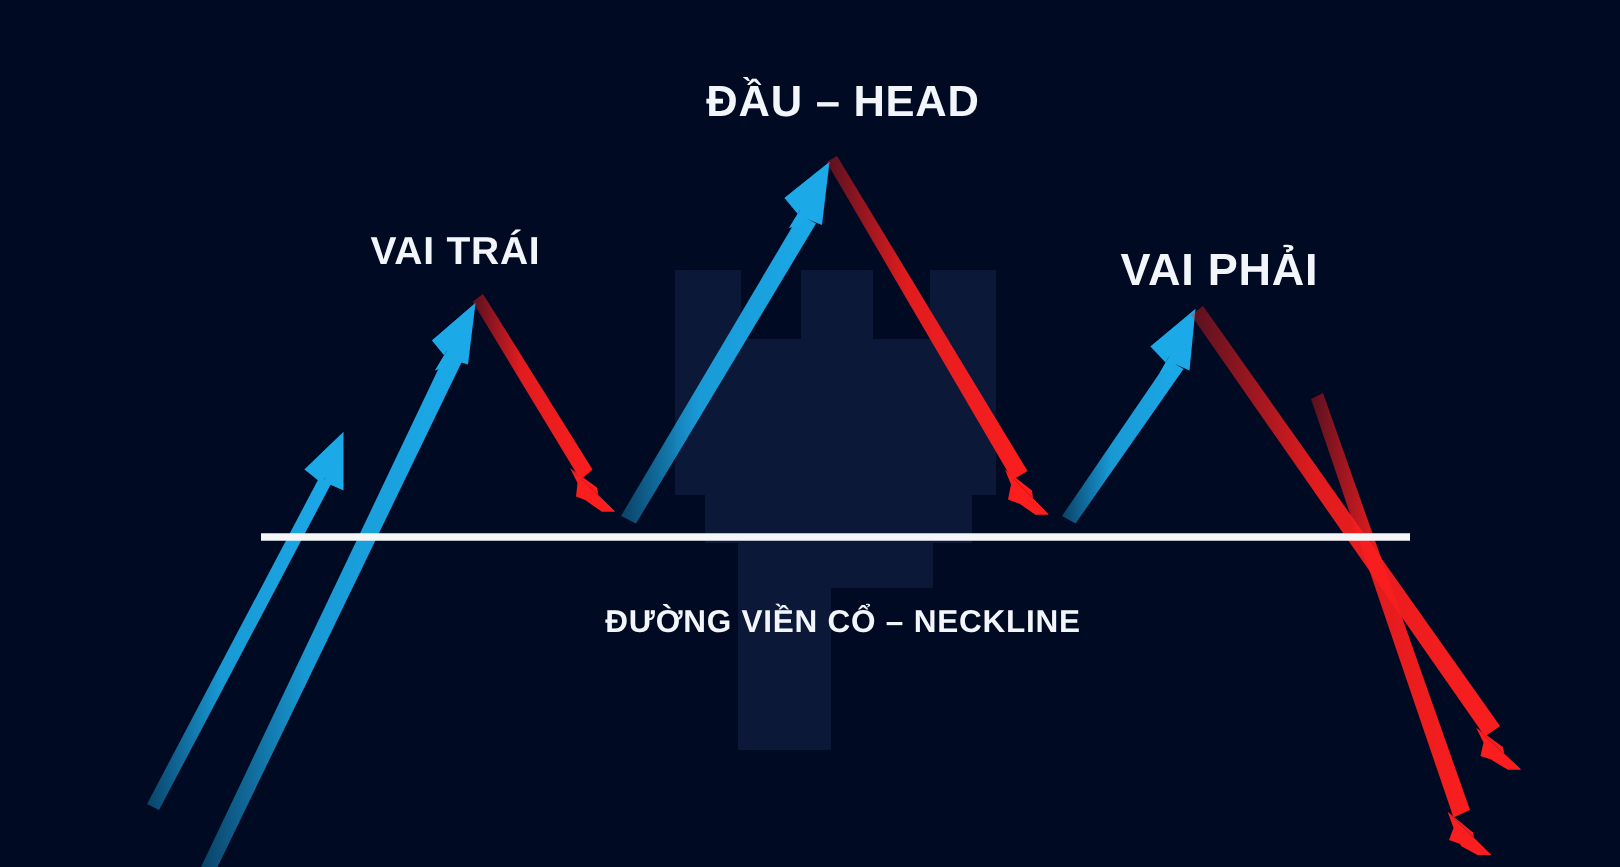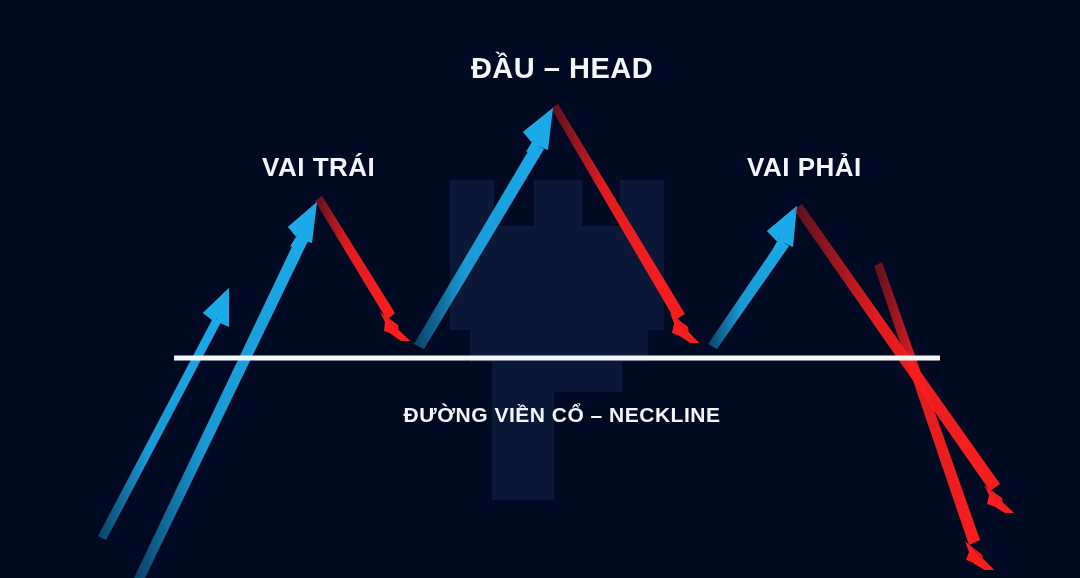--- a/index.html
+++ b/index.html
@@ -34,28 +34,28 @@
     white-space: nowrap;
     user-select: none;
   }
   #label-head {
     left: 50%;
     transform: translateX(-50%);
     top: 52px;
     font-size: 29px;
   }
   #label-left-shoulder {
-    left: 240px;
+    left: 225px;
     top: 152px;
     font-size: 26px;
   }
   #label-right-shoulder {
     left: 725px;
-    top: 152px;
-    font-size: 26px;
+    top: 164px;
+    font-size: 30px;
   }
   #label-neckline {
     left: 50%;
     transform: translateX(-50%);
     top: 403px;
     font-size: 21px;
   }
 </style>
 </head>
 <body>

